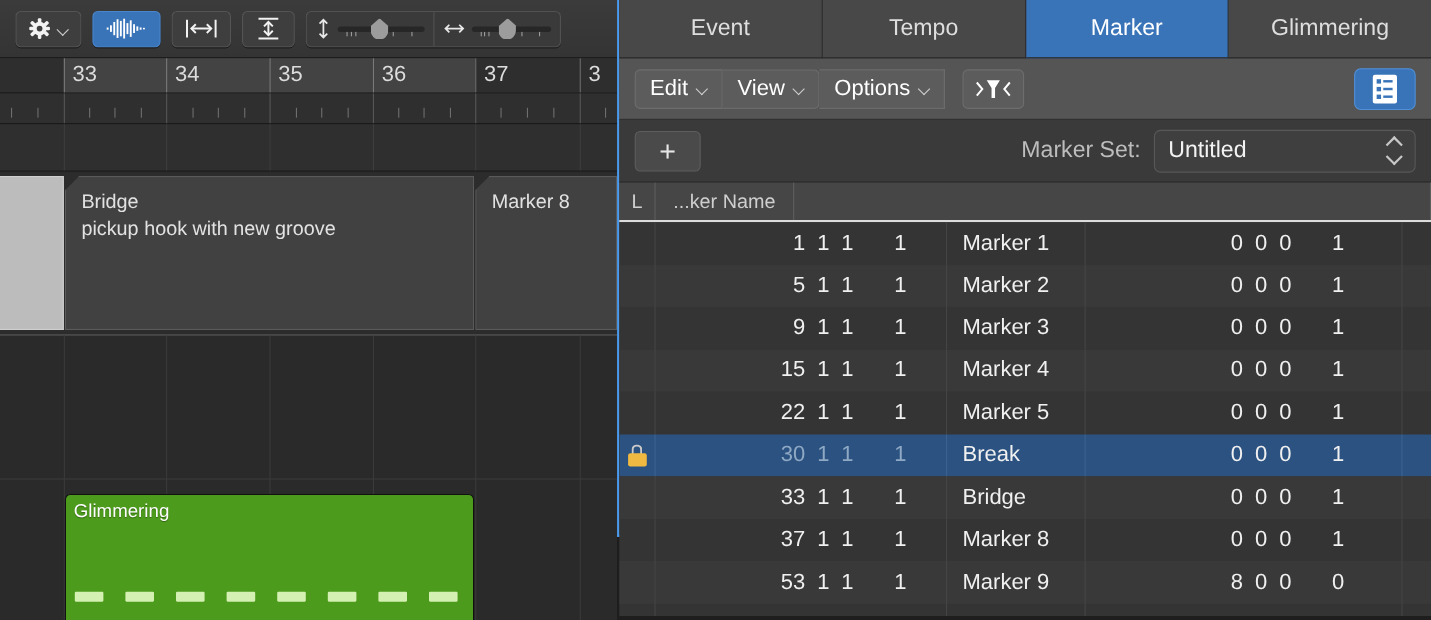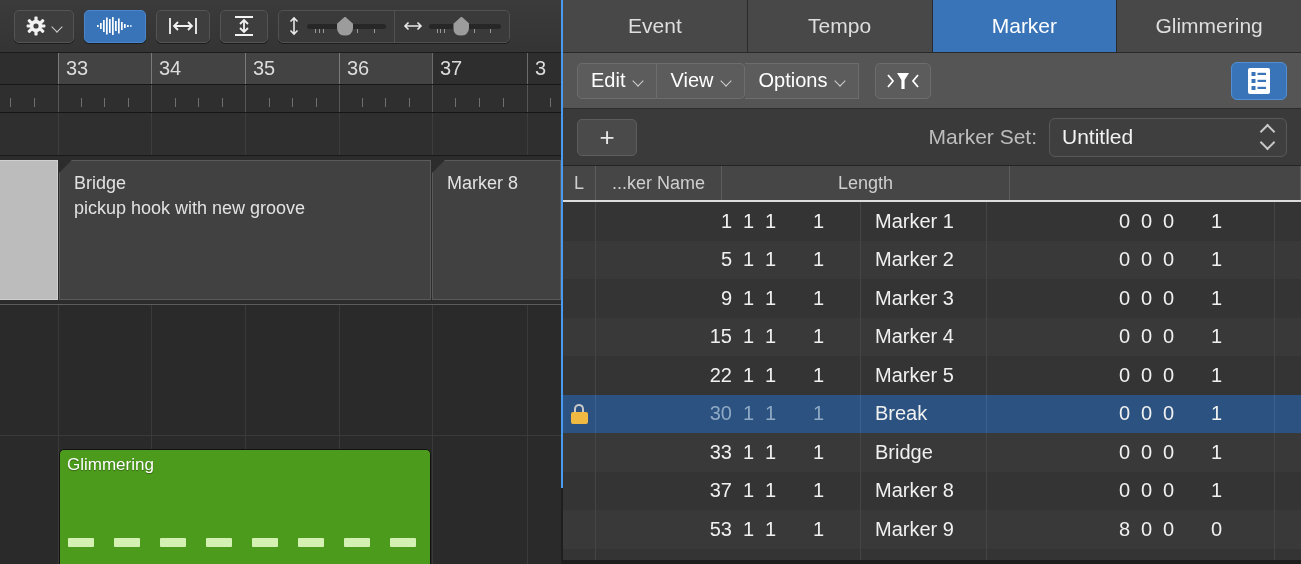--- a/index.html
+++ b/index.html
@@ -398,21 +398,20 @@
       <div class="setlabel">Marker Set:</div>
       <div class="setpopup">
         <span>Untitled</span>
         <span class="stepper"></span>
       </div>
     </div>
 
     <div class="colhead">
       <div class="c-lock">L</div>
       <div class="c-name" style="padding-left:0;justify-content:center">...ker Name</div>
-      <div class="c-len" style="justify-content:center">Length</div>
       <div class="c-tail"></div>
     </div>
 
     <div class="tablebody">
       <div class="trow">
         <div class="cell c-lock"></div>
         <div class="cell c-pos">
           <div class="bbu pos-pad">
               <span class="posnum b1">1</span>
               <span class="posnum b2">1</span>

